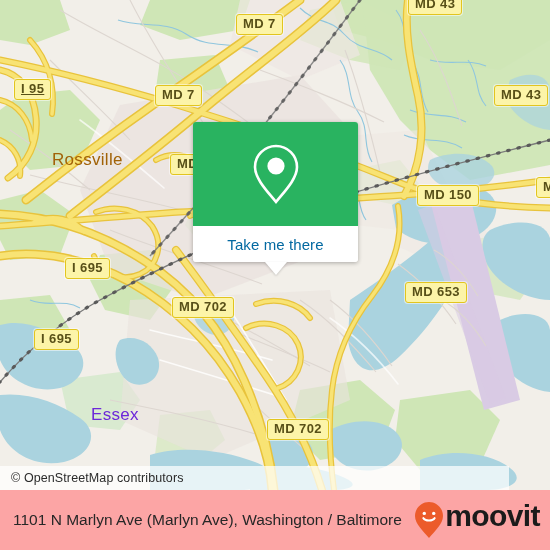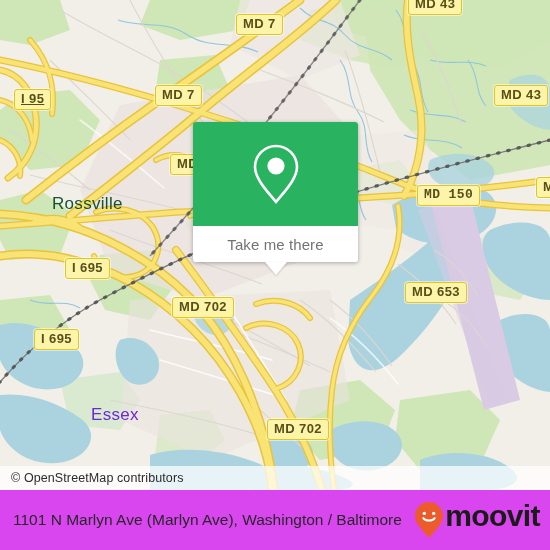--- a/index.html
+++ b/index.html
@@ -29,21 +29,21 @@
     overflow: hidden;
     background: #f2efe9;
   }
   #map-svg { display: block; width: 550px; height: 490px; }
 
   
   #attribution {
     position: absolute;
     left: 0;
     top: 466px;
-    width: 550px;
+    width: 509px;
     height: 24px;
     background: rgba(255,255,255,0.72);
     display: flex;
     align-items: center;
     box-sizing: border-box;
     padding-left: 11px;
   }
   #attribution .attr-text {
     font-size: 12.5px;
     color: #2b2b2b;
@@ -74,21 +74,21 @@
     height: 36px;
     background: #ffffff;
     border-radius: 0 0 3px 3px;
     display: flex;
     align-items: center;
     justify-content: center;
     position: relative;
   }
   #popup-foot .cta {
     font-size: 15px;
-    color: #737373;
+    color: #0369a1;
     font-family: "Liberation Sans", sans-serif;
     letter-spacing: 0.1px;
   }
   #popup-tail {
     position: absolute;
     left: 50%;
     top: 100%;
     margin-left: -11px;
     width: 0; height: 0;
     border-left: 11px solid transparent;
@@ -97,21 +97,21 @@
     filter: drop-shadow(0 1px 1px rgba(0,0,0,0.18));
   }
 
   
   #footer {
     position: absolute;
     left: 0;
     top: 490px;
     width: 550px;
     height: 60px;
-    background: #d946ef;
+    background: #fca5a5;
     display: flex;
     align-items: center;
     box-sizing: border-box;
     padding: 0 10px 0 13px;
   }
   #footer-address {
     flex: 1 1 auto;
     font-size: 15.5px;
     line-height: 20px;
     color: #272727;
@@ -308,32 +308,32 @@
 
       <g>
         <path class="rail" d="M550,140 C470,160 400,178 330,200 C250,226 170,262 100,300 C60,322 28,350 0,382"></path>
         <path class="raild" d="M550,140 C470,160 400,178 330,200 C250,226 170,262 100,300 C60,322 28,350 0,382"></path>
         <path class="rail" d="M360,0 C330,40 300,80 268,120 C230,168 190,212 150,256" opacity="0.85"></path>
         <path class="raild" d="M360,0 C330,40 300,80 268,120 C230,168 190,212 150,256" opacity="0.85"></path>
       </g>
     </svg>
 
     <div>
-      <div style="position:absolute;left:52px;top:150px;font-size:17px;color:#14532d;font-family:'Liberation Sans',sans-serif;letter-spacing:0.3px;margin-top:44px;">Rossville</div>
+      <div style="position:absolute;left:52px;top:150px;font-size:17px;color:#a16207;font-family:'Liberation Sans',sans-serif;letter-spacing:0.3px;">Rossville</div>
       <div style="position:absolute;left:91px;top:405px;font-size:17px;color:#6d28d9;font-family:'Liberation Sans',sans-serif;letter-spacing:0.3px;">Essex</div>
     </div>
 
     <div>
       <div class="shield" style="position:absolute;left:236px;top:14px;"><span>MD 7</span></div>
       <div class="shield" style="position:absolute;left:408px;top:-6px;"><span>MD 43</span></div>
       <div class="shield" style="position:absolute;left:494px;top:85px;"><span>MD 43</span></div>
-      <div class="shield" style="position:absolute;left:14px;top:89px;text-decoration:underline;"><span>I 95</span></div>
+      <div class="shield" style="position:absolute;left:14px;top:79px;text-decoration:underline;"><span>I 95</span></div>
       <div class="shield" style="position:absolute;left:155px;top:85px;"><span>MD 7</span></div>
       <div class="shield" style="position:absolute;left:170px;top:154px;"><span>MD</span></div>
-      <div class="shield" style="position:absolute;left:417px;top:185px;font-family:Liberation Mono, monospace;"><span>MD 150</span></div>
+      <div class="shield" style="position:absolute;left:417px;top:185px;"><span>MD 150</span></div>
       <div class="shield" style="position:absolute;left:536px;top:177px;"><span>M</span></div>
       <div class="shield" style="position:absolute;left:65px;top:258px;"><span>I 695</span></div>
       <div class="shield" style="position:absolute;left:172px;top:297px;"><span>MD 702</span></div>
       <div class="shield" style="position:absolute;left:405px;top:282px;"><span>MD 653</span></div>
       <div class="shield" style="position:absolute;left:34px;top:329px;"><span>I 695</span></div>
       <div class="shield" style="position:absolute;left:267px;top:419px;"><span>MD 702</span></div>
     </div>
 
     <div id="attribution">
       <span class="attr-text">© OpenStreetMap contributors</span>

